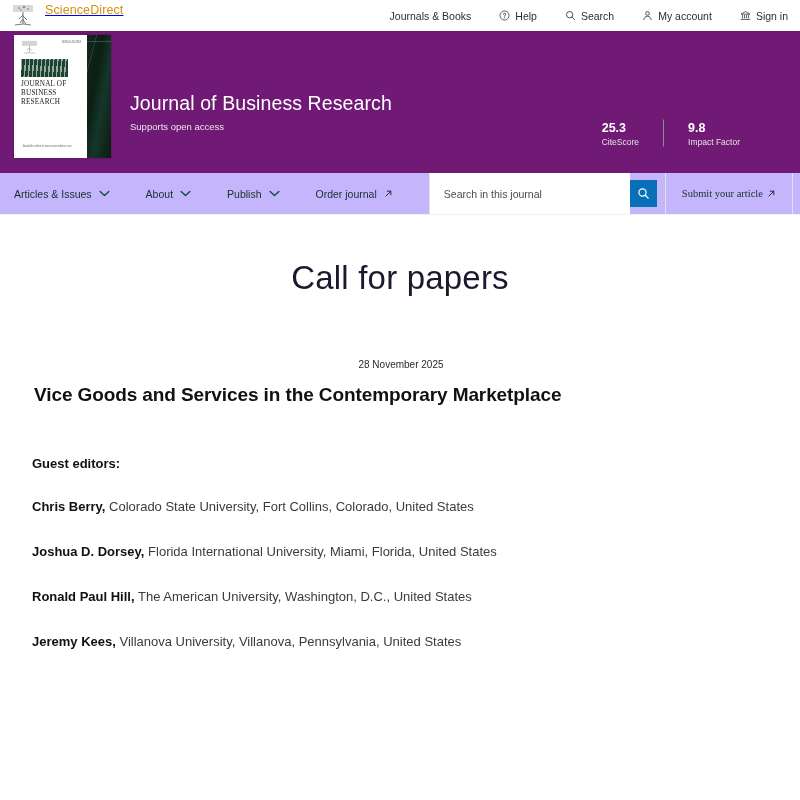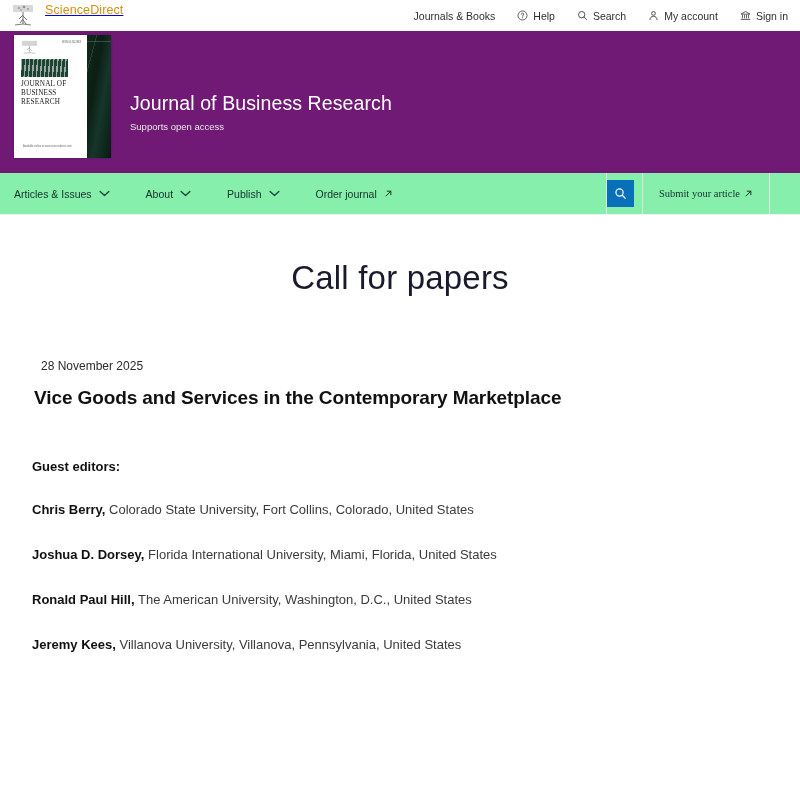--- a/index.html
+++ b/index.html
@@ -17,21 +17,21 @@
     height: 31px;
     display: flex; align-items: center;
     padding: 0 12px 0 10px;
     background: #fff;
   }
   .sd-logo { display: flex; align-items: flex-start; gap: 9px; }
   .sd-mark { width: 26px; height: 26px; display: block; }
   .sd-word {
     font-size: 12.5px; color: #d4900a; letter-spacing: .1px;
   }
-  .topnav { margin-left: auto; display: flex; align-items: center; gap: 22px; justify-content: center; }
+  .topnav { margin-left: auto; display: flex; align-items: center; gap: 28px; justify-content: center; }
   .topnav a {
     display: flex; align-items: center; gap: 5px;
     font-size: 10.5px; color: #2e2e2e; text-decoration: none;
     white-space: nowrap;
   }
   .topnav svg { display: block; }
 
   
   .banner {
     position: relative;
@@ -95,21 +95,21 @@
   }
   .metric { padding: 0 24px; text-align: left; }
   .metric:first-child { padding-left: 0; }
   .metric + .metric { border-left: 1px solid #8d8d8d; }
   .metric-val { font-size: 12.5px; color: #fff; font-weight: 700; line-height: 1.35; }
   .metric-lab { font-size: 8.5px; color: #e3e3e3; }
 
   
   .jnav {
     height: 42px; display: flex; align-items: stretch;
-    background: #86efac; border-bottom: 1px solid #f2f2f2;
+    background: #c4b5fd; border-bottom: 1px solid #f2f2f2;
   }
   .jnav-left { display: flex; align-items: center; padding-left: 14px; gap: 0; }
   .jnav-item {
     display: flex; align-items: center; gap: 7px;
     font-size: 10.5px; color: #16302b; text-decoration: none;
     padding: 0 24px 0 0; margin-right: 12px;
     white-space: nowrap;
   }
   .chev { display:block; }
   .jnav-search {
@@ -139,21 +139,21 @@
   }
   .jnav-link:last-child { padding-right: 14px; }
 
   
   .main { padding: 0 32px; }
   .cfp-title {
     text-align: center;
     font-size: 33px; font-weight: 400; color: #1a1a2e;
     margin: 44px 0 0 0; letter-spacing: .2px;
   }
-  .date { font-size: 12px; color: #2b2b2b; margin: 62px 0 0 9px; }
+  .date { font-size: 10px; color: #2b2b2b; margin: 62px 0 0 2px; text-align: center; }
   .art-title {
     font-size: 19px; font-weight: 700; color: #111; letter-spacing: -.1px;
     margin: 14px 0 17px 2px;
   }
   .deadline { font-size: 11.5px; color: #2b2b2b; margin: 14px 0 0 2px; }
   .deadline b { font-weight: 700; color: #111; }
   .ge-head { font-size: 13px; font-weight: 700; color: #111; margin: 50px 0 0 0; }
   .editor { font-size: 13px; color: #3b3b3b; margin: 28px 0 0 0; line-height: 1.3; }
   .editor b { font-weight: 700; color: #111; }
 </style>
@@ -233,20 +233,30 @@
       <div class="cover-block"></div>
       <div class="cover-title">JOURNAL OF<br>BUSINESS<br>RESEARCH</div>
       <div class="cover-foot">Available online at www.sciencedirect.com</div>
     </div>
 
     <div class="banner-text">
       <h1 class="journal-title">Journal of Business Research</h1>
       <div class="journal-sub">Supports open access</div>
     </div>
 
+    <div class="metrics">
+      <div class="metric">
+        <div class="metric-val">25.3</div>
+        <div class="metric-lab">CiteScore</div>
+      </div>
+      <div class="metric">
+        <div class="metric-val">9.8</div>
+        <div class="metric-lab">Impact Factor</div>
+      </div>
+    </div>
   </div>
 
   <div class="jnav">
     <div class="jnav-left">
       <a class="jnav-item" href="#">
         <span>Articles &amp; Issues</span>
         <svg class="chev" width="11" height="7" viewBox="0 0 12 8">
           <path d="M1 1.6 L6 6.4 L11 1.6" fill="none" stroke="#1d4b43" stroke-width="1.6" stroke-linecap="round" stroke-linejoin="round"></path>
         </svg>
       </a>
@@ -264,20 +274,21 @@
       </a>
       <a class="jnav-item" href="#">
         <span>Order journal</span>
         <svg width="9" height="9" viewBox="0 0 10 10">
           <path d="M2.2 7.8 L7.6 2.4 M3.6 2.4 L7.6 2.4 L7.6 6.4" fill="none" stroke="#16302b" stroke-width="1.1" stroke-linecap="round" stroke-linejoin="round"></path>
         </svg>
       </a>
     </div>
 
     <div class="jnav-search">
+      <input class="jsearch-input" type="text" placeholder="Search in this journal" style="">
       <button class="jsearch-btn">
         <svg width="13" height="13" viewBox="0 0 16 16">
           <circle cx="6.8" cy="6.8" r="4.4" fill="none" stroke="#ffffff" stroke-width="1.5"></circle>
           <line x1="10.2" y1="10.2" x2="13.8" y2="13.8" stroke="#ffffff" stroke-width="1.5" stroke-linecap="round"></line>
         </svg>
       </button>
     </div>
 
     <div class="jnav-right">
       <a class="jnav-link" href="#">

